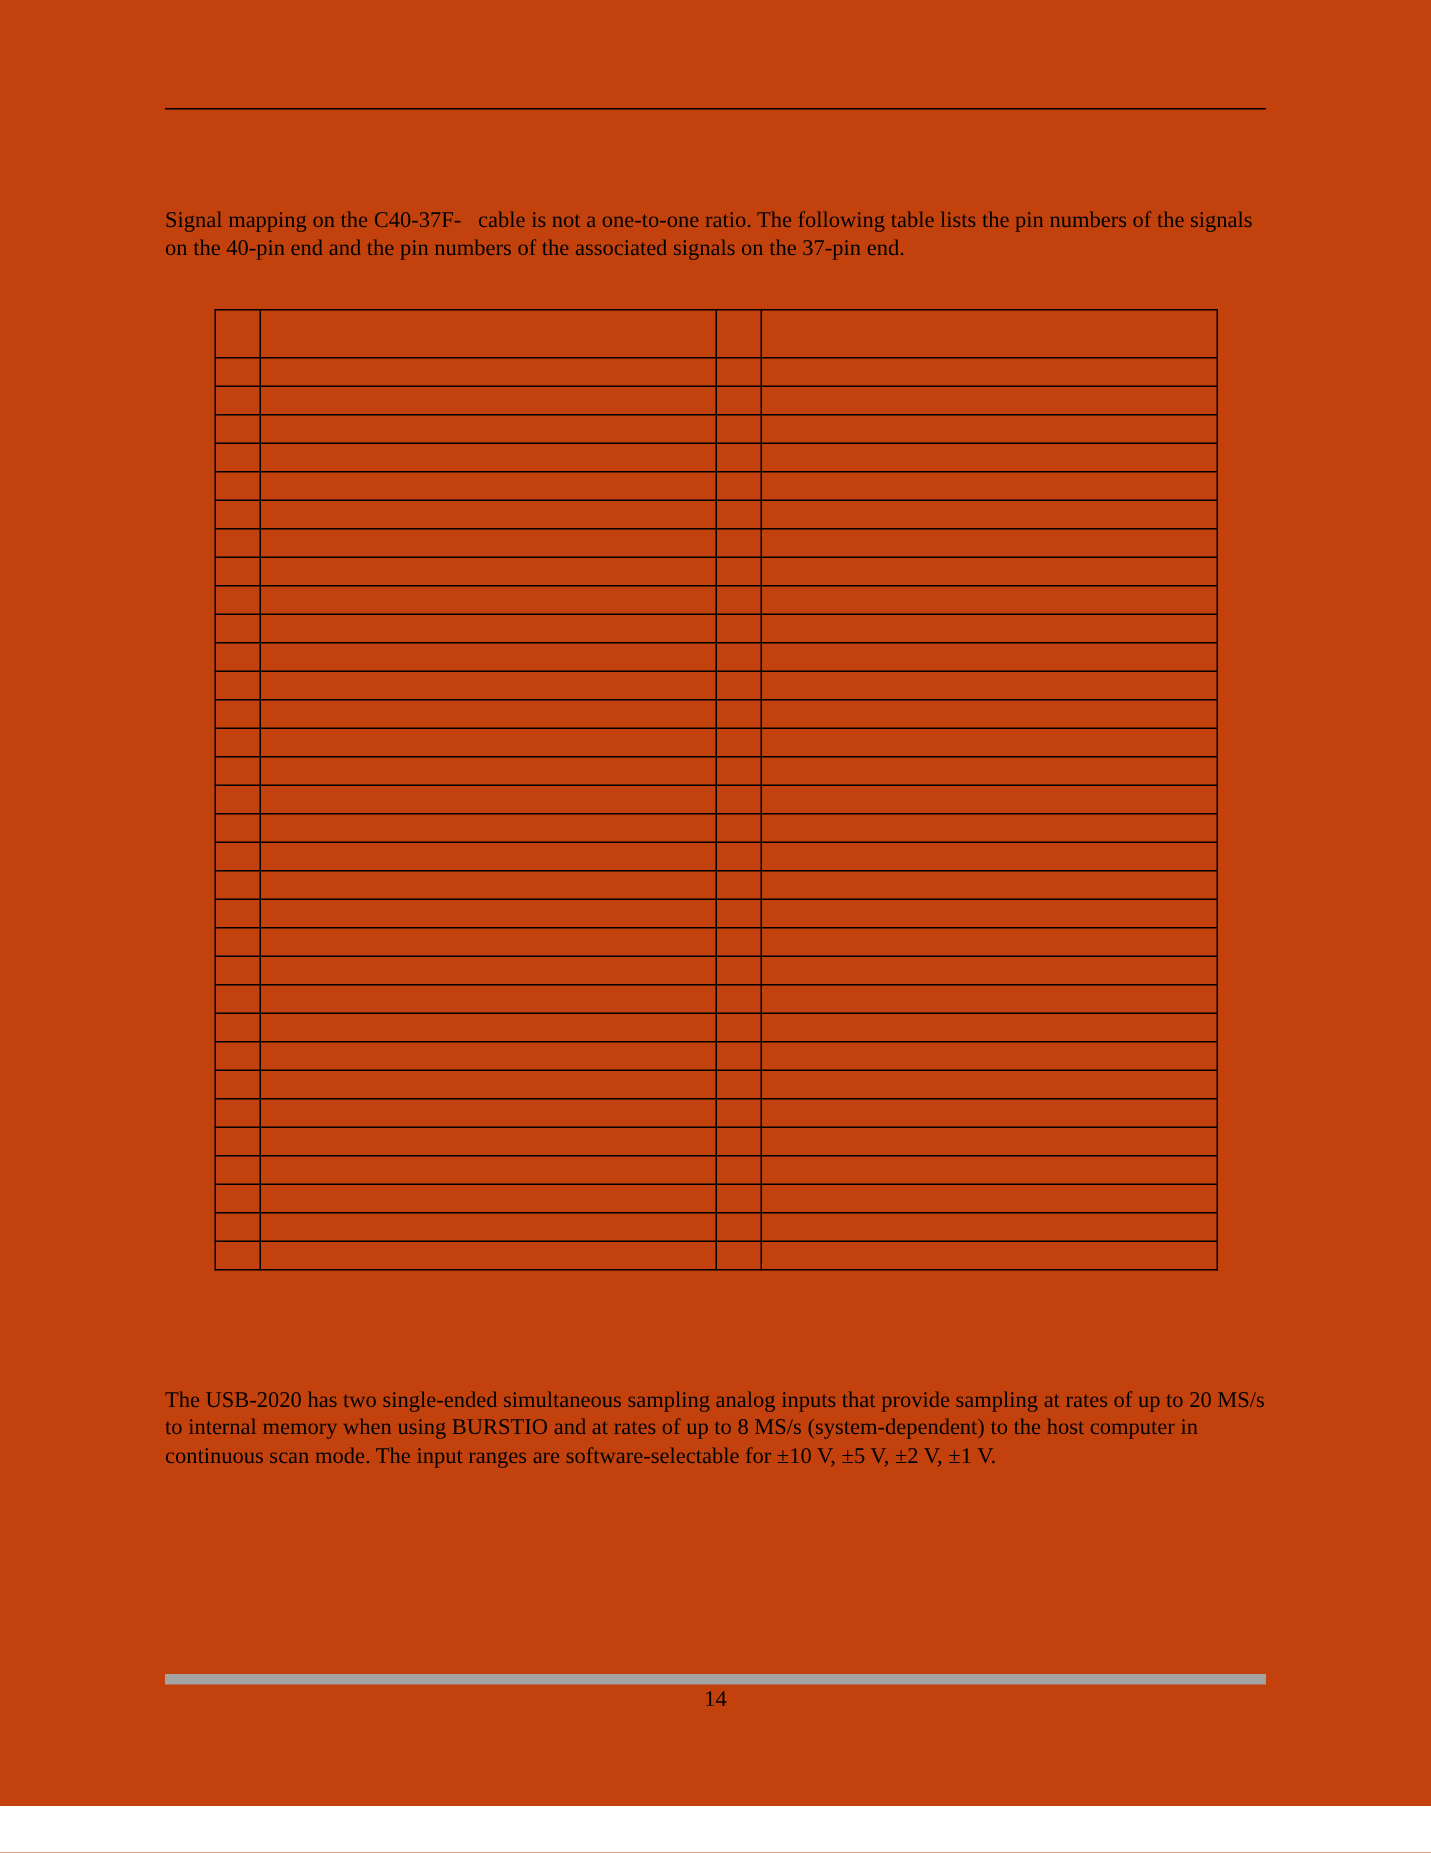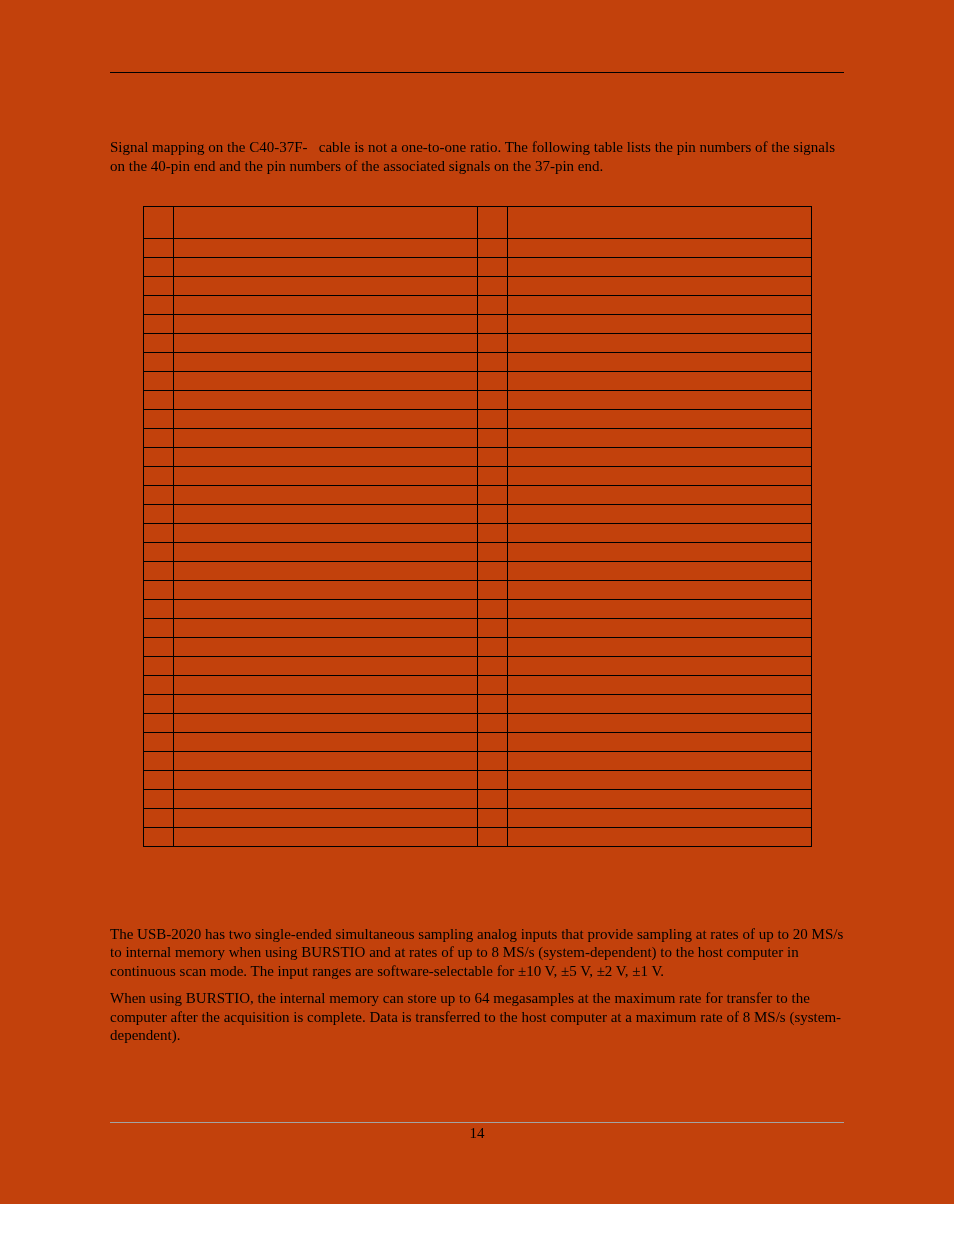--- a/index.html
+++ b/index.html
@@ -49,21 +49,21 @@
     font-size: 15px;
     line-height: 1.25;
   }
   .analog-body p + p { margin-top: 8px; }
 
   .page-footer {
     position: absolute;
     left: 110px;
     right: 110px;
     bottom: 62px;
-    border-top: 1px solid #a3a3a3;
+    border-top: 7px solid #a3a3a3;
     text-align: center;
     padding-top: 2px;
     font-size: 15px;
   }
 </style>
 </head>
 <body>
 
 <div class="page">
 
@@ -279,20 +279,19 @@
           <td></td>
           <td></td>
         </tr>
       </tbody>
   </table>
 
   <div class="analog-heading-gap"></div>
 
   <div class="analog-body">
     <p>The USB-2020 has two single-ended simultaneous sampling analog inputs that provide sampling at rates of up to 20 MS/s to internal memory when using BURSTIO and at rates of up to 8 MS/s (system-dependent) to the host computer in continuous scan mode. The input ranges are software-selectable for ±10 V, ±5 V, ±2 V, ±1 V.</p>
-    <p>When using BURSTIO, the internal memory can store up to 64 megasamples at the maximum rate for transfer to the computer after the acquisition is complete. Data is transferred to the host computer at a maximum rate of 8 MS/s (system-dependent).</p>
   </div>
 
   <div class="page-footer">
     <span>14</span>
   </div>
 
 </div>
 
 </body></html>

